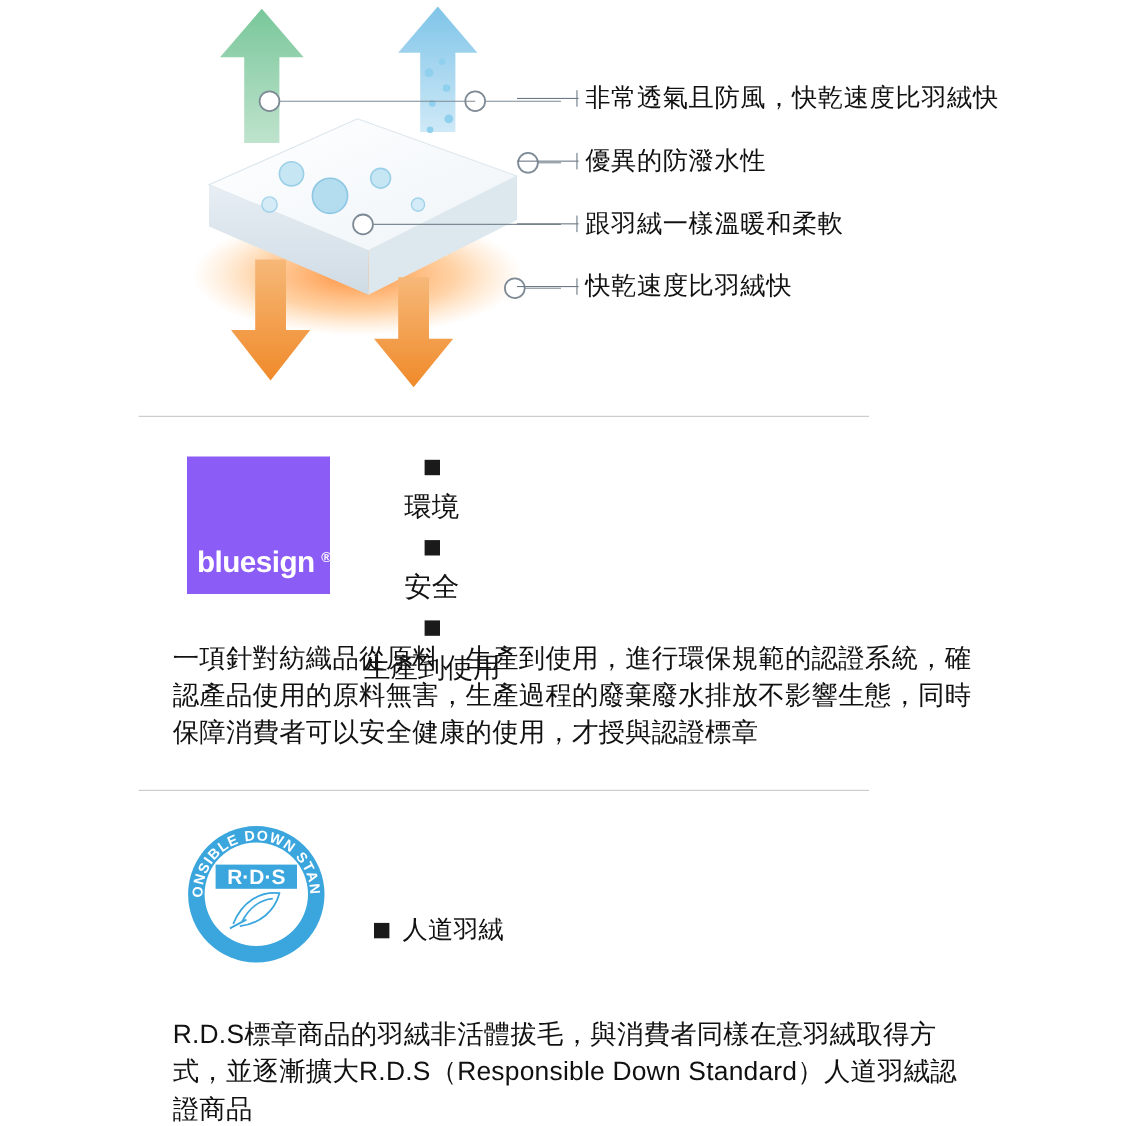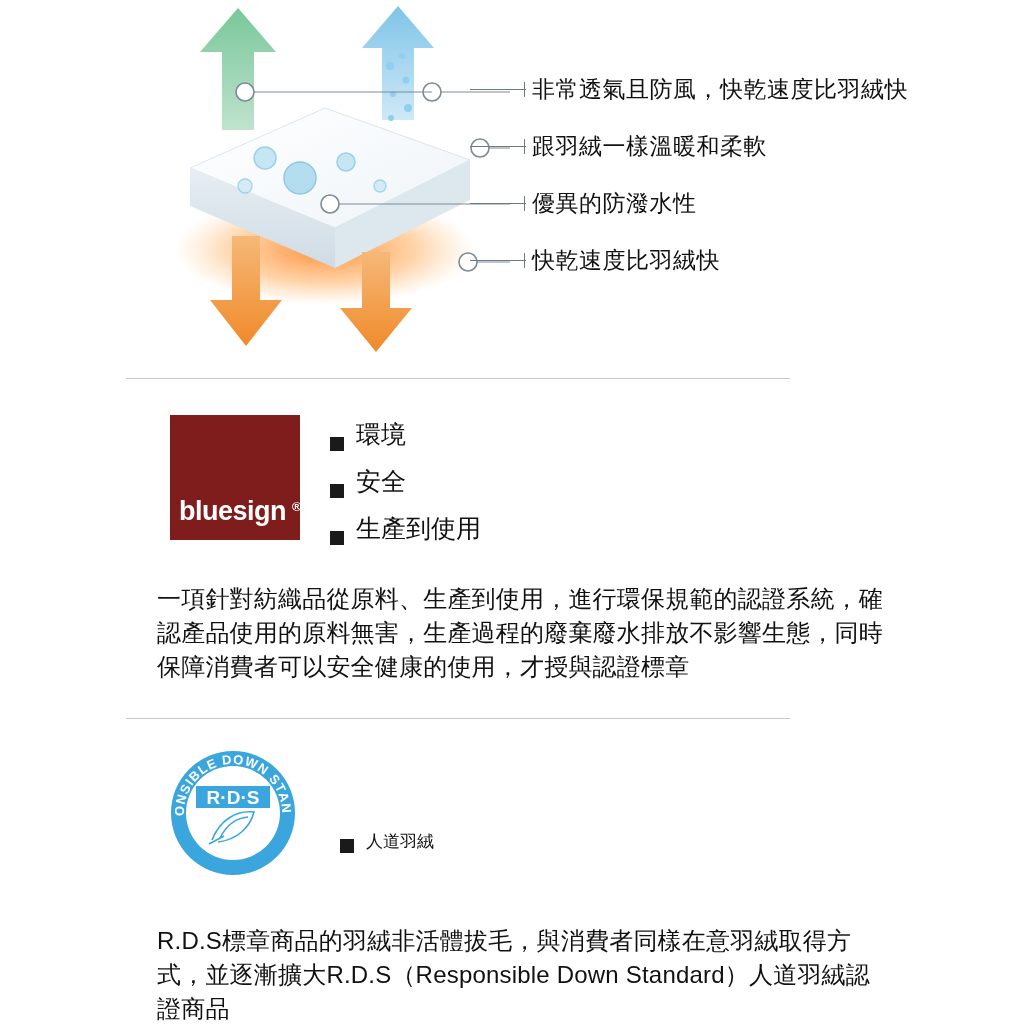--- a/index.html
+++ b/index.html
@@ -96,21 +96,21 @@
   .bluesign-head {
     position: relative;
     height: 130px;
   }
   .bluesign-logo {
     position: absolute;
     left: 170px;
     top: 15px;
     width: 130px;
     height: 125px;
-    background: #7f1d1d;
+    background: #8b5cf6;
     color: #ffffff;
     font-size: 27px;
     font-weight: 700;
     letter-spacing: -0.5px;
   }
   .bluesign-logo .wordmark {
     position: absolute;
     left: 9px;
     bottom: 13px;
   }
@@ -119,25 +119,26 @@
     vertical-align: super;
   }
 
   .bullet-list {
     position: absolute;
     left: 330px;
     top: 18px;
   }
   .bullet-item {
     display: flex;
-    align-items: flex-end;
+    align-items: center;
     gap: 12px;
     margin-bottom: 14px;
     font-size: 25px;
     color: #111;
+    flex-direction: column;
   }
   .sq {
     display: inline-block;
     width: 14px;
     height: 14px;
     background: #1a1a1a;
     flex: 0 0 auto;
   }
 
   .body-copy {
@@ -163,23 +164,23 @@
     left: 168px;
     top: 8px;
     width: 130px;
     height: 130px;
   }
   .rds-bullet {
     position: absolute;
     left: 340px;
     top: 90px;
     display: flex;
-    align-items: flex-end;
+    align-items: center;
     gap: 12px;
-    font-size: 17px;
+    font-size: 23px;
     color: #111;
   }
   #rds-copy { top: 160px; }
 
   .ring-text {
     font-size: 13px;
     font-weight: 700;
     fill: #ffffff;
     letter-spacing: 1px;
     font-family: "Liberation Sans", sans-serif;
@@ -278,26 +279,26 @@
 
     <div class="callouts">
       <div class="callout-row">
         <span class="callout-leader"></span>
         <span class="callout-tick"></span>
         <span class="callout-text">非常透氣且防風，快乾速度比羽絨快</span>
       </div>
       <div class="callout-row">
         <span class="callout-leader"></span>
         <span class="callout-tick"></span>
-        <span class="callout-text">跟羽絨一樣溫暖和柔軟</span>
+        <span class="callout-text">優異的防潑水性</span>
       </div>
       <div class="callout-row">
         <span class="callout-leader"></span>
         <span class="callout-tick"></span>
-        <span class="callout-text">優異的防潑水性</span>
+        <span class="callout-text">跟羽絨一樣溫暖和柔軟</span>
       </div>
       <div class="callout-row">
         <span class="callout-leader"></span>
         <span class="callout-tick"></span>
         <span class="callout-text">快乾速度比羽絨快</span>
       </div>
     </div>
   </div>
 
   <div class="divider" id="divider-1"></div>

